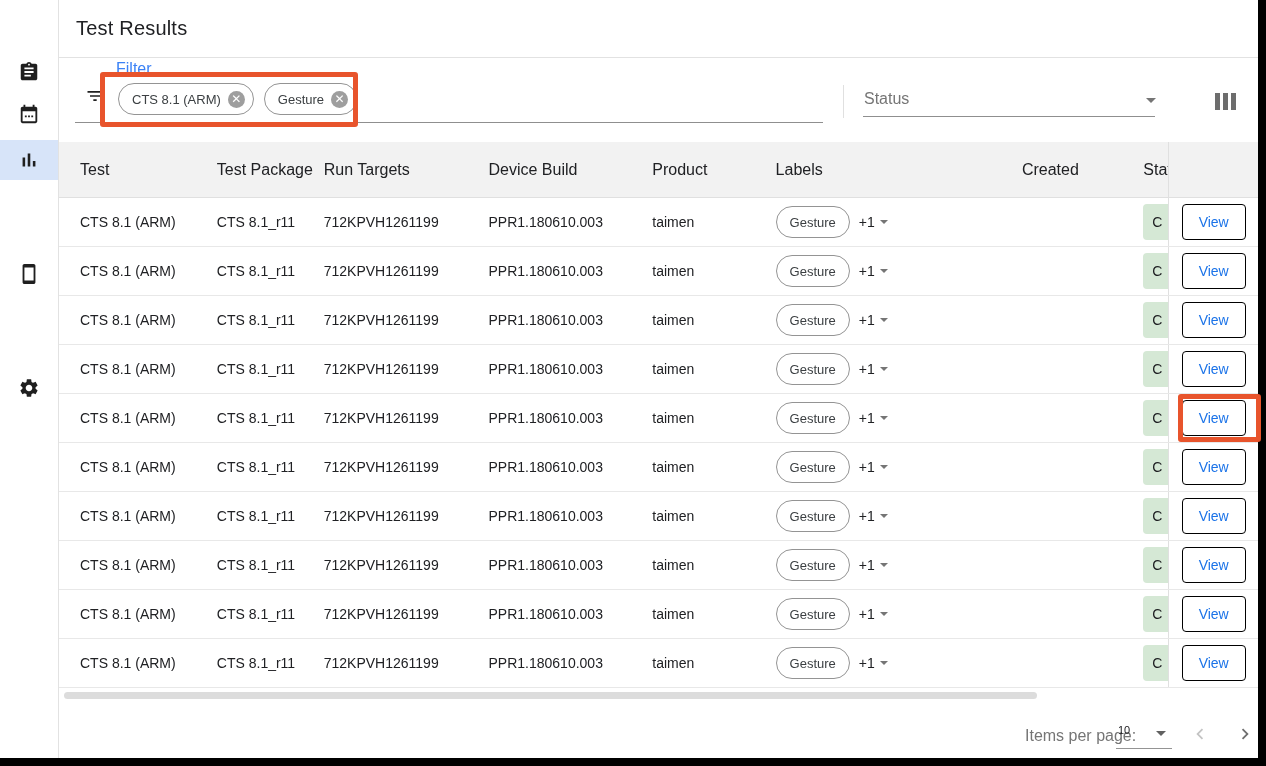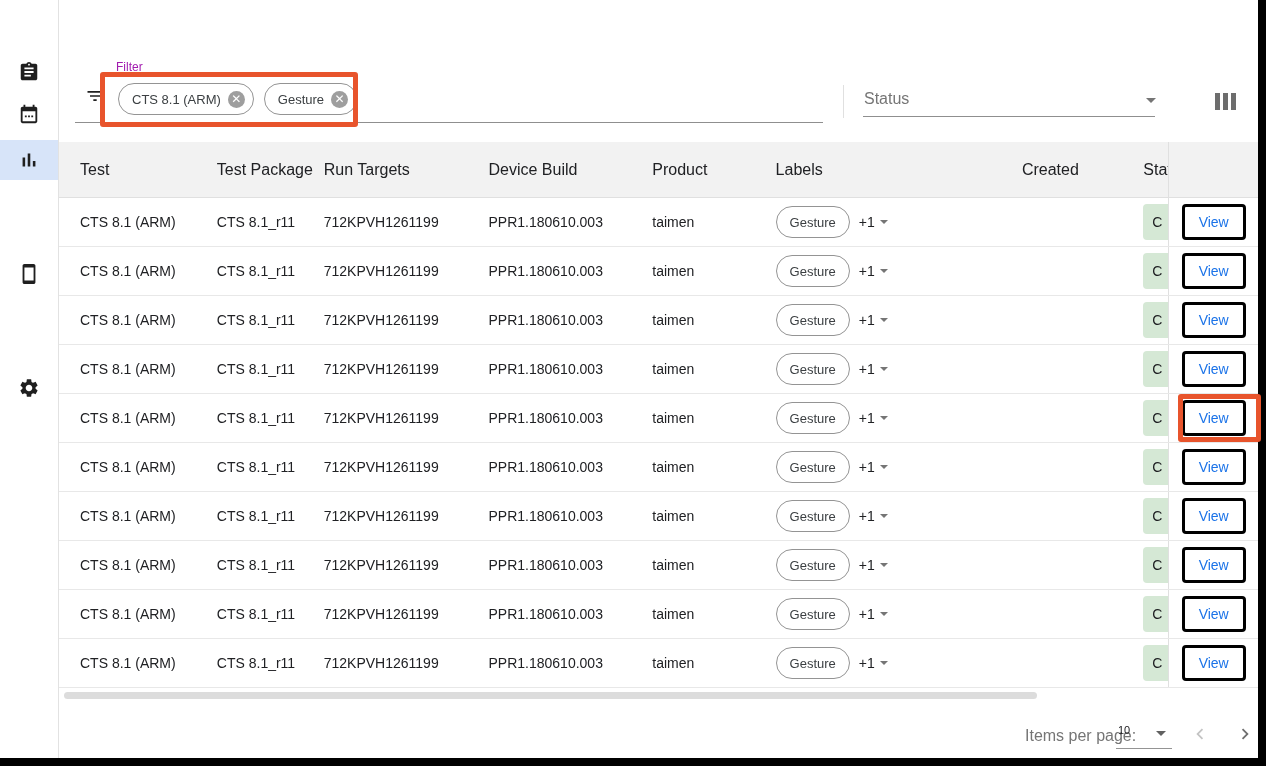--- a/index.html
+++ b/index.html
@@ -18,21 +18,21 @@
   .nav-item svg{width:22px;height:22px;fill:#1f1f1f;}
 
   
   .main{position:absolute;left:59px;top:0;width:1199px;height:758px;background:#fff;}
   .page-header{position:absolute;left:0;top:0;width:1199px;height:57px;border-bottom:1px solid #e2e2e2;display:flex;align-items:center;}
   .page-title{font-size:20px;color:#202124;margin-left:17px;letter-spacing:.2px;}
 
   
   .toolbar{position:absolute;left:0;top:57px;width:1199px;height:85px;}
   .filter-icon{position:absolute;left:26px;top:29px;width:20px;height:20px;fill:#212121;}
-  .filter-label{position:absolute;left:57px;top:3px;font-size:12px;color:#a21caf;}
+  .filter-label{position:absolute;left:57px;top:3px;font-size:16px;color:#3b82f6;}
   .chips{position:absolute;left:59px;top:26px;display:flex;gap:10px;}
   .chip{height:30px;border:1px solid #949494;border-radius:16px;display:flex;align-items:center;padding:0 8px 0 13px;background:#fff;font-size:13px;color:#3c4043;cursor:pointer;}
   .chip-label{margin-right:7px;white-space:nowrap;}
   .chip-remove{width:17px;height:17px;border-radius:50%;background:#9e9e9e;color:#fff;display:flex;align-items:center;justify-content:center;font-size:12px;line-height:1;cursor:pointer;}
   .filter-underline{position:absolute;left:16px;top:65px;width:748px;border-top:1px solid #8f8f8f;}
   .toolbar-divider{position:absolute;left:784px;top:28px;height:33px;border-left:1px solid #e0e0e0;}
   .status-field{position:absolute;left:804px;top:30px;width:292px;height:30px;cursor:pointer;}
   .status-placeholder{position:absolute;left:1px;top:3px;font-size:16px;color:#757575;}
   .status-underline{position:absolute;left:0;top:29px;width:292px;border-top:1px solid #8f8f8f;}
   .status-caret{position:absolute;left:283px;top:11px;width:0;height:0;border-left:5px solid transparent;border-right:5px solid transparent;border-top:5px solid #757575;}
@@ -55,21 +55,21 @@
   .col-labels{width:210px;display:flex;align-items:center;}
   .col-created{width:126px;margin-left:44px;}
   .col-status{width:26px;overflow:hidden;white-space:nowrap;}
   .col-view{width:92px;align-self:stretch;display:flex;align-items:center;justify-content:center;border-left:1px solid #e0e0e0;position:relative;}
   .thead .col-view{border-left:1px solid #e0e0e0;background:#f2f2f2;}
   .cell{white-space:nowrap;overflow:hidden;}
   .label-chip{height:30px;border:1px solid #949494;border-radius:16px;display:flex;align-items:center;padding:0 13px;font-size:13px;color:#3c4043;background:#fff;cursor:pointer;}
   .more-labels{margin-left:9px;font-size:14px;color:#202124;display:flex;align-items:center;cursor:pointer;}
   .more-caret{margin-left:5px;width:0;height:0;border-left:4px solid transparent;border-right:4px solid transparent;border-top:4px solid #757575;}
   .status-badge{height:36px;width:46px;background:#d5e8d5;border-radius:4px;display:flex;align-items:center;padding-left:9px;font-size:14px;color:#202124;box-sizing:border-box;}
-  .view-btn{width:64px;height:36px;border:3px solid #000000;border-radius:4px;background:#fff;color:#1b73e8;font-size:14px;font-family:"Liberation Sans",sans-serif;display:flex;align-items:center;justify-content:center;cursor:pointer;}
+  .view-btn{width:64px;height:36px;border:1px solid #000000;border-radius:4px;background:#fff;color:#1b73e8;font-size:14px;font-family:"Liberation Sans",sans-serif;display:flex;align-items:center;justify-content:center;cursor:pointer;}
   .col-view.highlighted::after{content:"";position:absolute;left:9px;top:0px;width:83px;height:48px;border:5px solid #e8542c;border-radius:3px;box-sizing:border-box;pointer-events:none;z-index:5;}
 
   
   .hscroll-thumb{position:absolute;left:5px;top:692px;width:973px;height:7px;background:#dcdcdc;border-radius:4px;cursor:pointer;}
 
   
   .paginator{position:absolute;left:960px;top:716px;width:239px;height:42px;}
   .ipp-label{position:absolute;left:6px;top:11px;font-size:16px;color:#757575;}
   .ipp-select{position:absolute;left:97px;top:5px;width:56px;height:24px;cursor:pointer;}
   .ipp-value{position:absolute;left:2px;top:3px;font-size:11px;color:#202124;}
@@ -106,20 +106,23 @@
   </div>
   <div class="nav-item" style="top:368px">
     <svg viewBox="0 0 24 24">
         <path d="M19.14 12.94c.04-.3.06-.61.06-.94 0-.32-.02-.64-.07-.94l2.03-1.58c.18-.14.23-.41.12-.61l-1.92-3.32c-.12-.22-.37-.29-.59-.22l-2.39.96c-.5-.38-1.03-.7-1.62-.94l-.36-2.54c-.04-.24-.24-.41-.48-.41h-3.84c-.24 0-.43.17-.47.41l-.36 2.54c-.59.24-1.13.57-1.62.94l-2.39-.96c-.22-.08-.47 0-.59.22L2.74 8.87c-.12.21-.08.47.12.61l2.03 1.58c-.05.3-.09.63-.09.94s.02.64.07.94l-2.03 1.58c-.18.14-.23.41-.12.61l1.92 3.32c.12.22.37.29.59.22l2.39-.96c.5.38 1.03.7 1.62.94l.36 2.54c.05.24.24.41.48.41h3.84c.24 0 .44-.17.47-.41l.36-2.54c.59-.24 1.13-.56 1.62-.94l2.39.96c.22.08.47 0 .59-.22l1.92-3.32c.12-.22.07-.47-.12-.61l-2.01-1.58zM12 15.6c-1.98 0-3.6-1.62-3.6-3.6s1.62-3.6 3.6-3.6 3.6 1.62 3.6 3.6-1.62 3.6-3.6 3.6z"></path>
       </svg>
   </div>
 </div>
 
 <div class="main">
 
+  <div class="page-header">
+    <div class="page-title">Test Results</div>
+  </div>
 
   <div class="toolbar">
     <svg class="filter-icon" viewBox="0 0 24 24">
         <path d="M10 18h4v-2h-4v2zM3 6v2h18V6H3zm3 7h12v-2H6v2z"></path>
       </svg>
     <div class="filter-label">Filter</div>
 
     <div class="chips">
       <div class="chip">
         <span class="chip-label">CTS 8.1 (ARM)</span>

